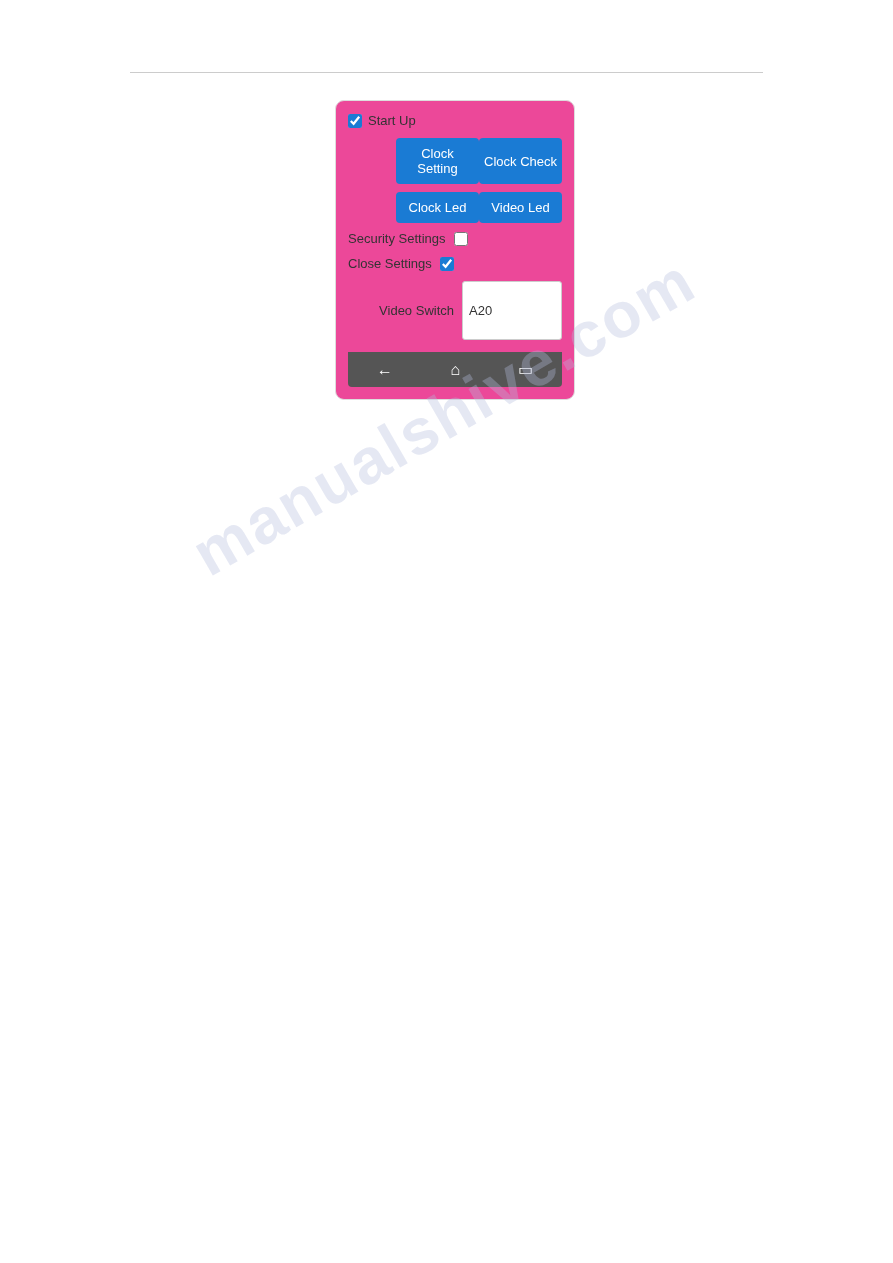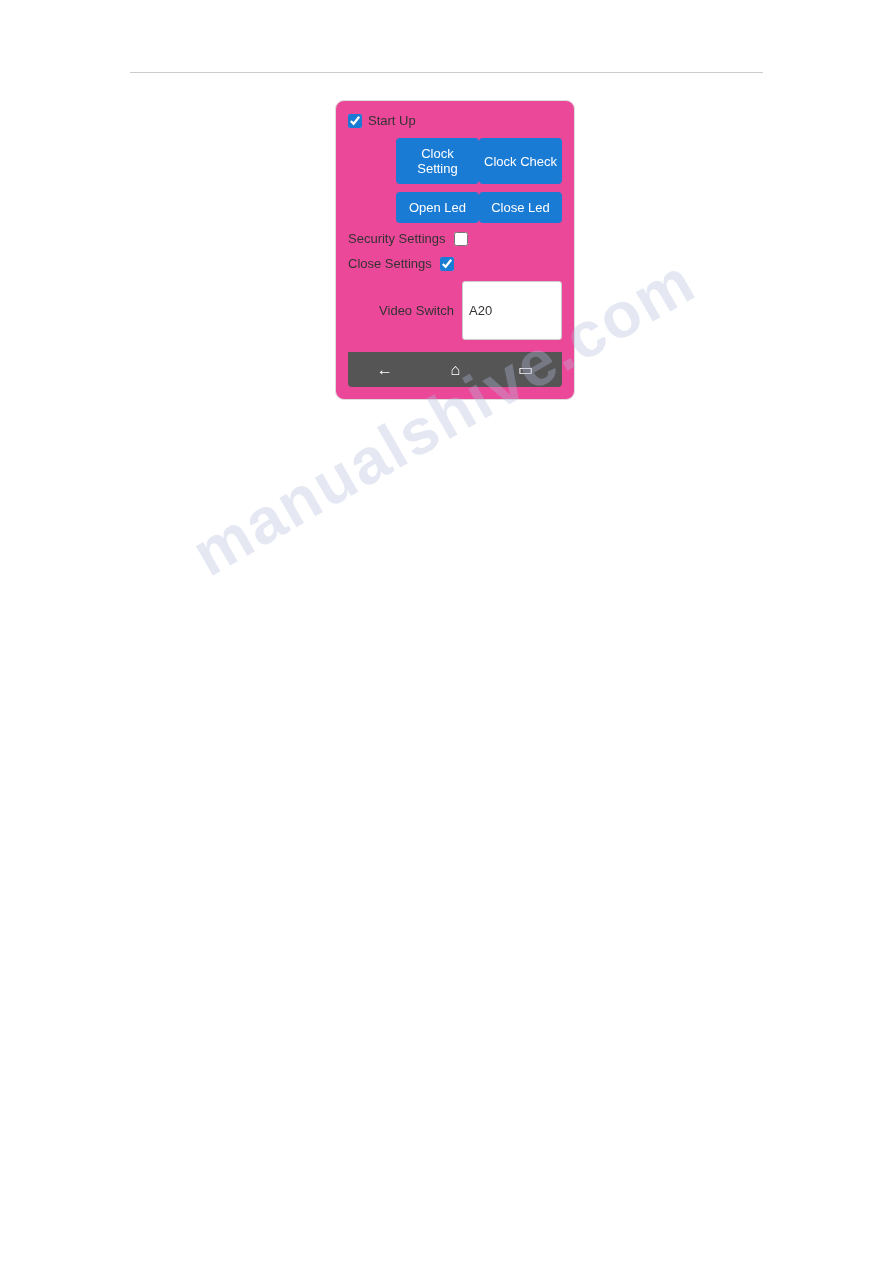--- a/index.html
+++ b/index.html
@@ -159,22 +159,22 @@
     <input type="checkbox" class="startup-checkbox" checked="" style="">
     <span class="startup-label">Start Up</span>
   </div>
 
   <div class="button-row">
     <button class="btn-blue">Clock Setting</button>
     <button class="btn-blue">Clock Check</button>
   </div>
 
   <div class="button-row">
-    <button class="btn-blue">Open Led</button>
-    <button class="btn-blue">Close Led</button>
+    <button class="btn-blue">Clock Led</button>
+    <button class="btn-blue">Video Led</button>
   </div>
 
   <div class="settings-section">
 
     <div class="settings-row">
       <span class="settings-row-label">Security Settings</span>
       <input type="checkbox" class="settings-checkbox" style="">
     </div>
 
     <div class="settings-row">

